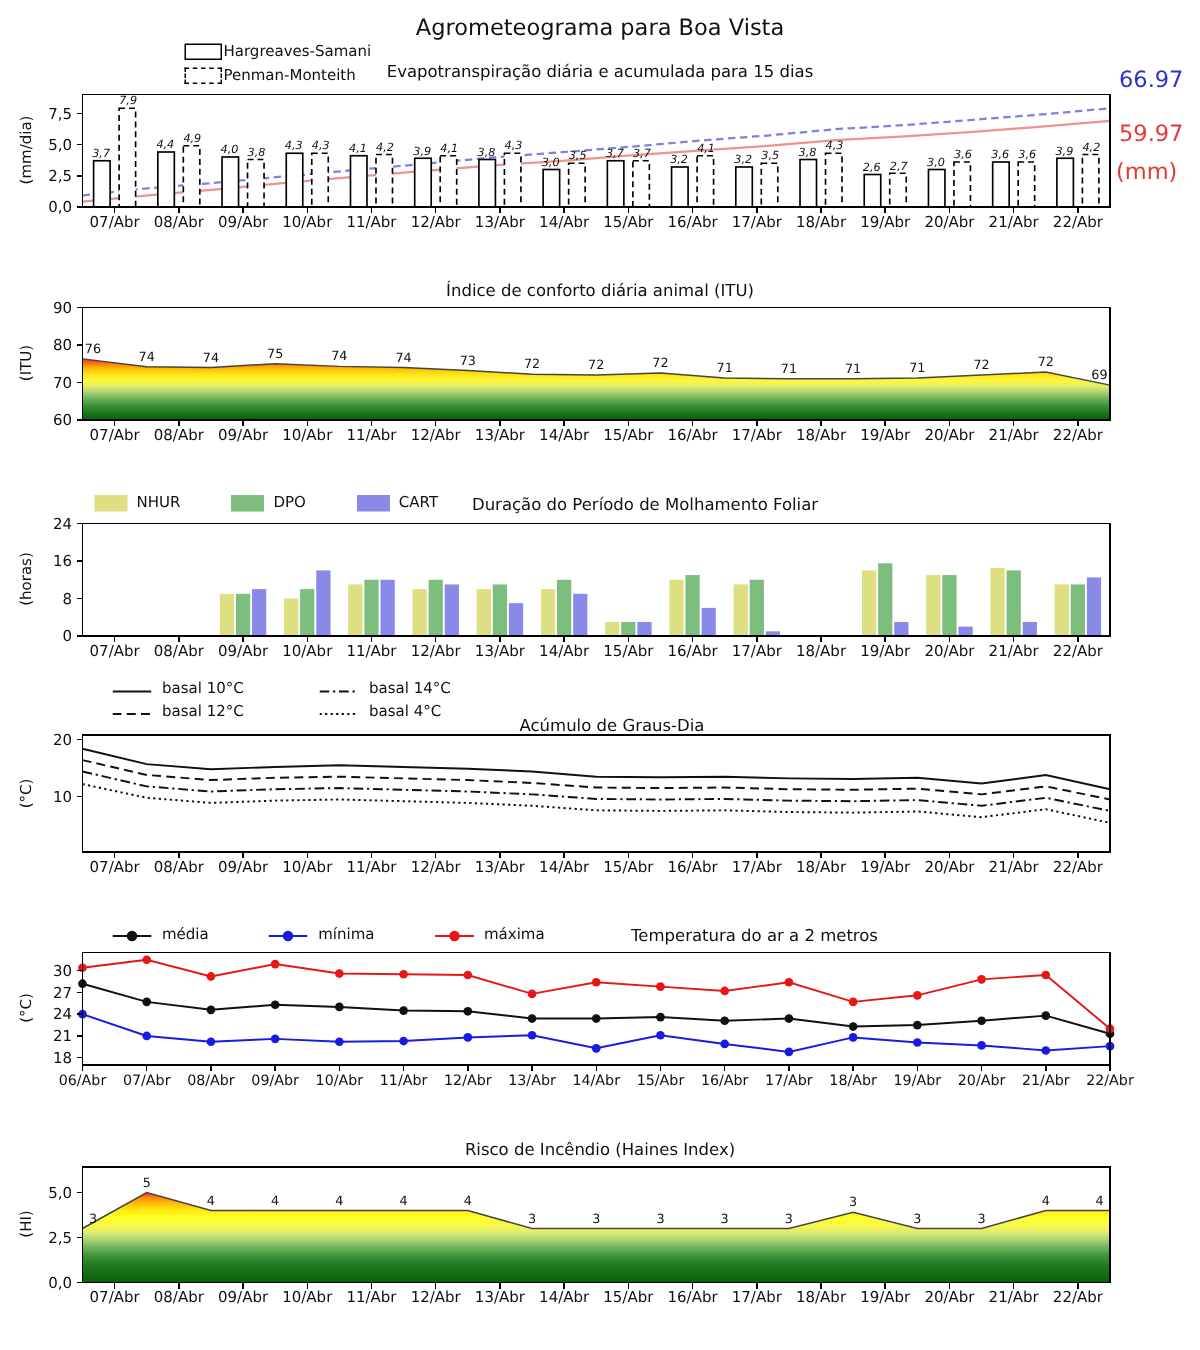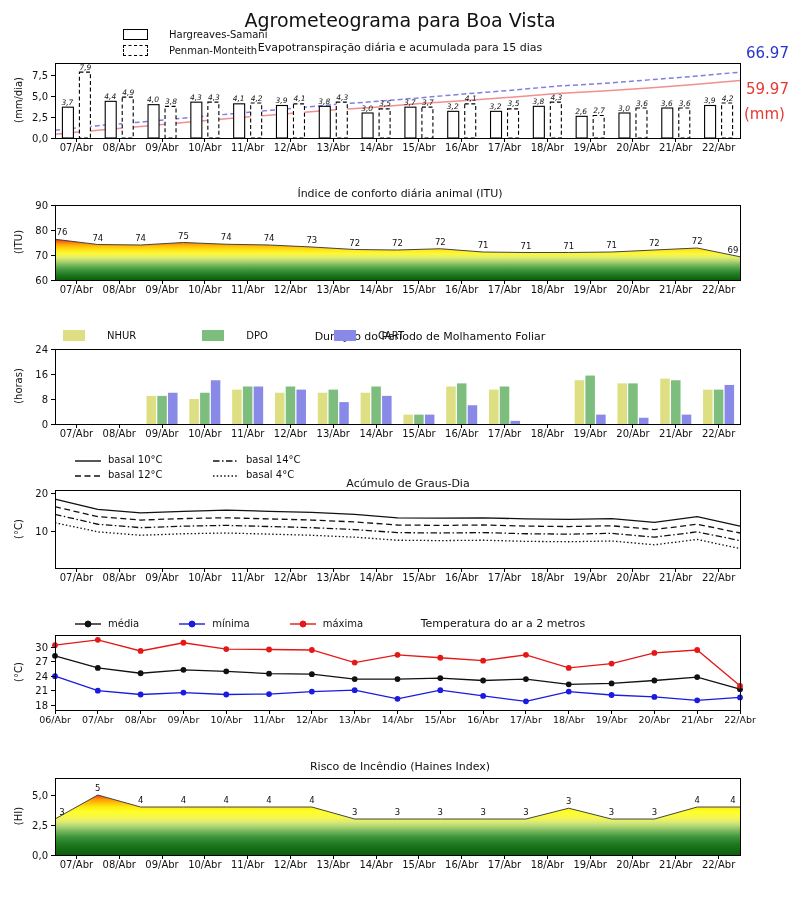--- a/index.html
+++ b/index.html
@@ -1,25 +1,25 @@
 <!DOCTYPE html>
 <html><head>
 <meta charset="utf-8">
 <style>
   html,body{margin:0;padding:0;background:#fff}
   body{width:800px;height:900px;position:relative;font-family:"DejaVu Sans",sans-serif;color:#111;overflow:hidden}
   .abs{position:absolute;white-space:nowrap}
-  .pgtitle{font-size:19px;transform:translateX(-50%)}
+  .pgtitle{font-size:15px;transform:translateX(-50%)}
   .ctitle{font-size:11px;transform:translateX(-50%)}
   .ylab{font-size:10px;transform:translate(-50%,-50%) rotate(-90deg)}
   .leg{display:flex;flex-direction:column;gap:5px;font-size:10px}
-  .lrow{display:flex;align-items:center;gap:21px}
+  .lrow{display:flex;align-items:center;gap:1px}
   .lbox{width:23px;height:9px;border:1.2px solid #000;background:#fff;flex:0 0 auto}
   .lbox.dash{border-style:dashed}
-  .legrow{display:flex;align-items:center;font-size:10px;gap:22px}
+  .legrow{display:flex;align-items:center;font-size:10px;gap:6px}
   .swatch{width:22px;height:11px;flex:0 0 auto}
   .gap{width:22px}
   .gleg{display:grid;grid-template-columns:138px auto;row-gap:4px;font-size:10px}
   .gitem{display:flex;align-items:flex-end;gap:7px}
   .rlab{font-size:15px}
   svg text{font-family:"DejaVu Sans",sans-serif;fill:#111}
 </style>
 </head>
 <body>
 

